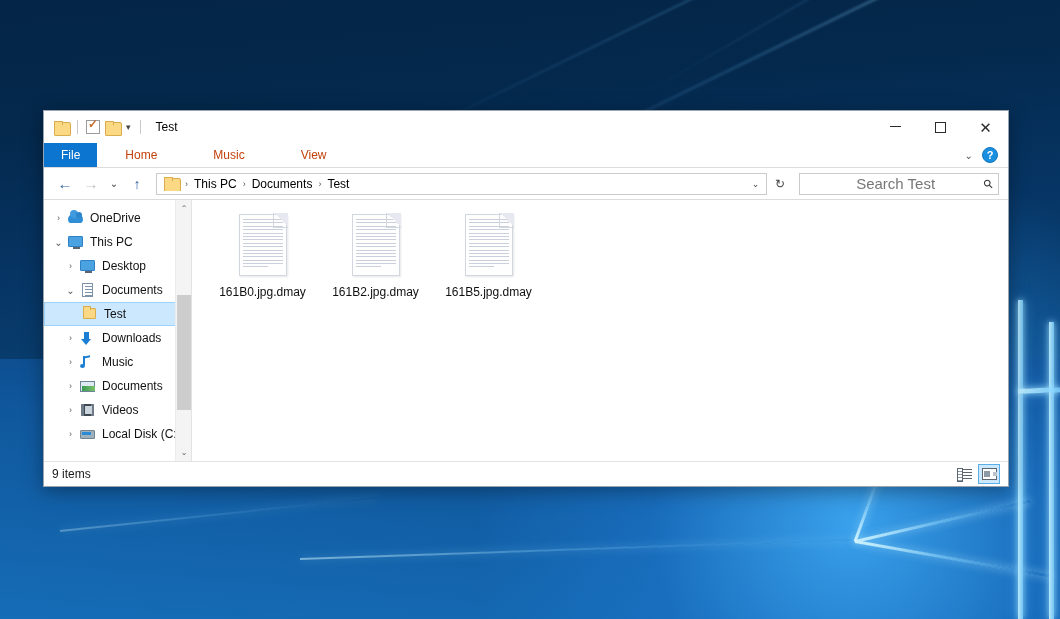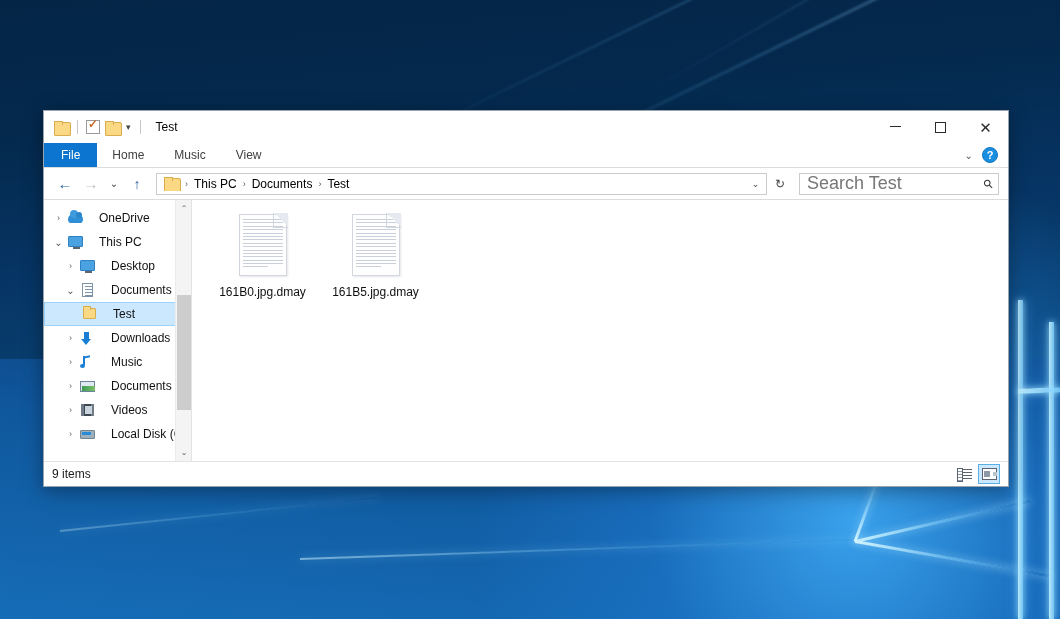--- a/index.html
+++ b/index.html
@@ -139,23 +139,23 @@
   
   .ribbon {
     height: 25px;
     display: flex;
     align-items: stretch;
     background: #ffffff;
     border-bottom: 1px solid #dcdcdc;
     flex: 0 0 25px;
   }
   .rtab {
-    padding: 0 15px;
+    padding: 0 28px;
     display: flex; align-items: center;
-    font-size: 12px; color: #404040;
+    font-size: 12px; color: #c2410c;
   }
   .rtab.file {
     background: #0b75d0;
     color: #ffffff;
     padding: 0 17px;
   }
   .ribbon-spacer { flex: 1; }
   .ribbon-right { display: flex; align-items: center; gap: 9px; padding-right: 10px; }
   .rb-chevron { font-size: 10px; color: #555; }
   .help-icon {
@@ -205,21 +205,21 @@
   .addr-drop { width: 17px; text-align: center; font-size: 9px; color: #444; }
 
   .searchbox {
     width: 200px; height: 22px;
     border: 1px solid #cbcbcb;
     background: #fff;
     display: flex; align-items: center;
     margin-left: 6px;
     padding: 0 5px 0 7px;
   }
-  .search-ph { flex: 1; font-size: 18px; color: #777; }
+  .search-ph { flex: 1; font-size: 15px; color: #777; text-align: center; }
   .search-ico { font-size: 12px; color: #333; transform: rotate(-45deg); }
 
   
   .body {
     flex: 1;
     display: flex;
     border-top: 1px solid #dcdcdc;
     min-height: 0;
     background: #fff;
   }
@@ -240,21 +240,21 @@
     font-size: 12px; color: #111;
     white-space: nowrap;
   }
   .trow.selected { background: #cce8ff; border: 1px solid #99d1ff; height: 24px; }
   .twist {
     width: 17px; text-align: center;
     font-size: 9px; color: #5a5a5a;
     flex: 0 0 17px;
   }
   .twist.open { font-size: 10px; }
-  .tlabel { margin-left: 15px; }
+  .tlabel { margin-left: 6px; }
   .ticon { width: 17px; height: 16px; position: relative; flex: 0 0 17px; }
 
   
   .ic-cloud {
     position:absolute; left:1px; top:4px; width:15px; height:9px;
     background:#2f8ed6; border-radius: 6px 6px 4px 4px;
   }
   .ic-cloud::before {
     content:""; position:absolute; left:2px; top:-4px; width:8px; height:8px;
     background:#3f9ade; border-radius:50%;
@@ -651,20 +651,44 @@
                 <i></i>
                 <i></i>
                 <i class="short"></i>
               </div>
             <div class="fold"></div>
           </div>
           <div class="filename">161B0.jpg.dmay</div>
         </div>
 
 
+        <div class="fileitem">
+          <div class="fileicon">
+            <div class="page"></div>
+            <div class="lines">
+                <i></i>
+                <i></i>
+                <i></i>
+                <i></i>
+                <i></i>
+                <i></i>
+                <i></i>
+                <i></i>
+                <i></i>
+                <i></i>
+                <i></i>
+                <i></i>
+                <i></i>
+                <i></i>
+                <i class="short"></i>
+              </div>
+            <div class="fold"></div>
+          </div>
+          <div class="filename">161B2.jpg.dmay</div>
+        </div>
 
 
 
         <div class="fileitem">
           <div class="fileicon">
             <div class="page"></div>
             <div class="lines">
                 <i></i>
                 <i></i>
                 <i></i>

